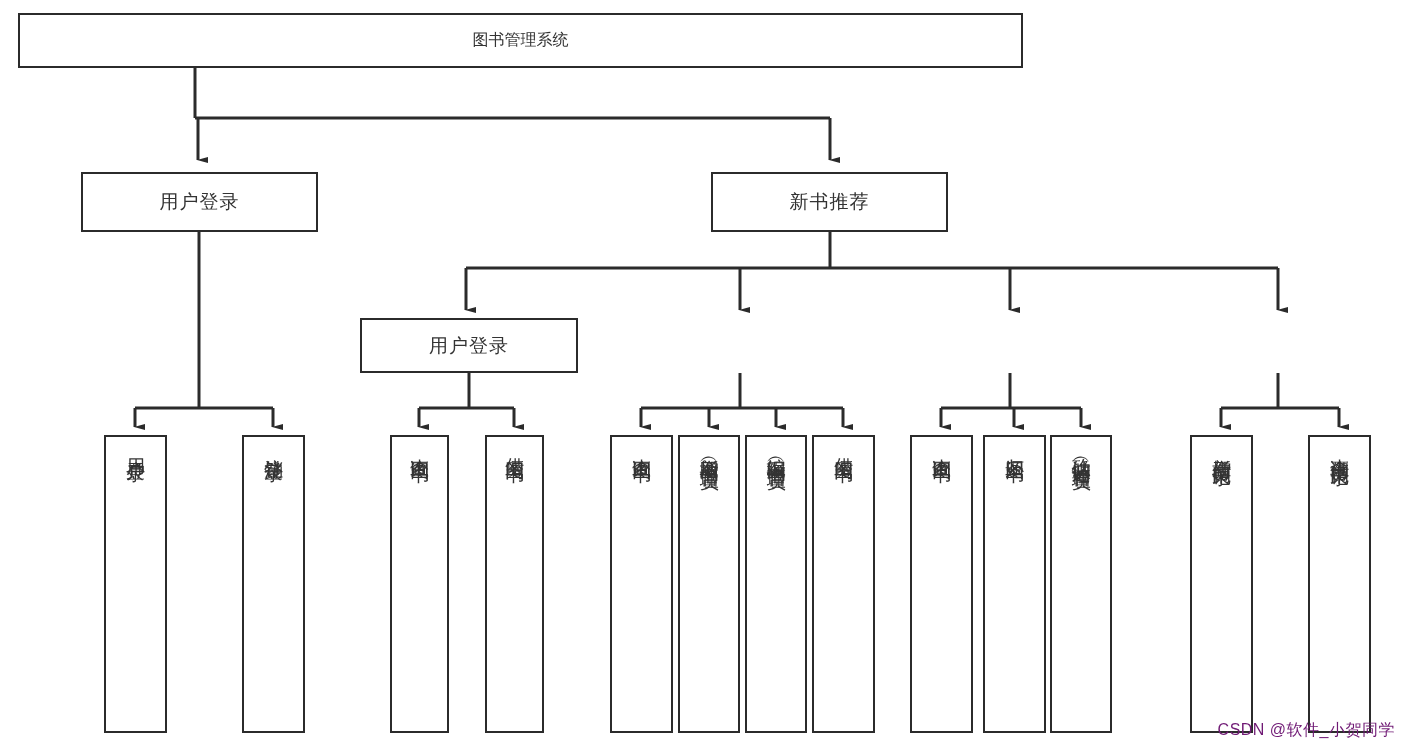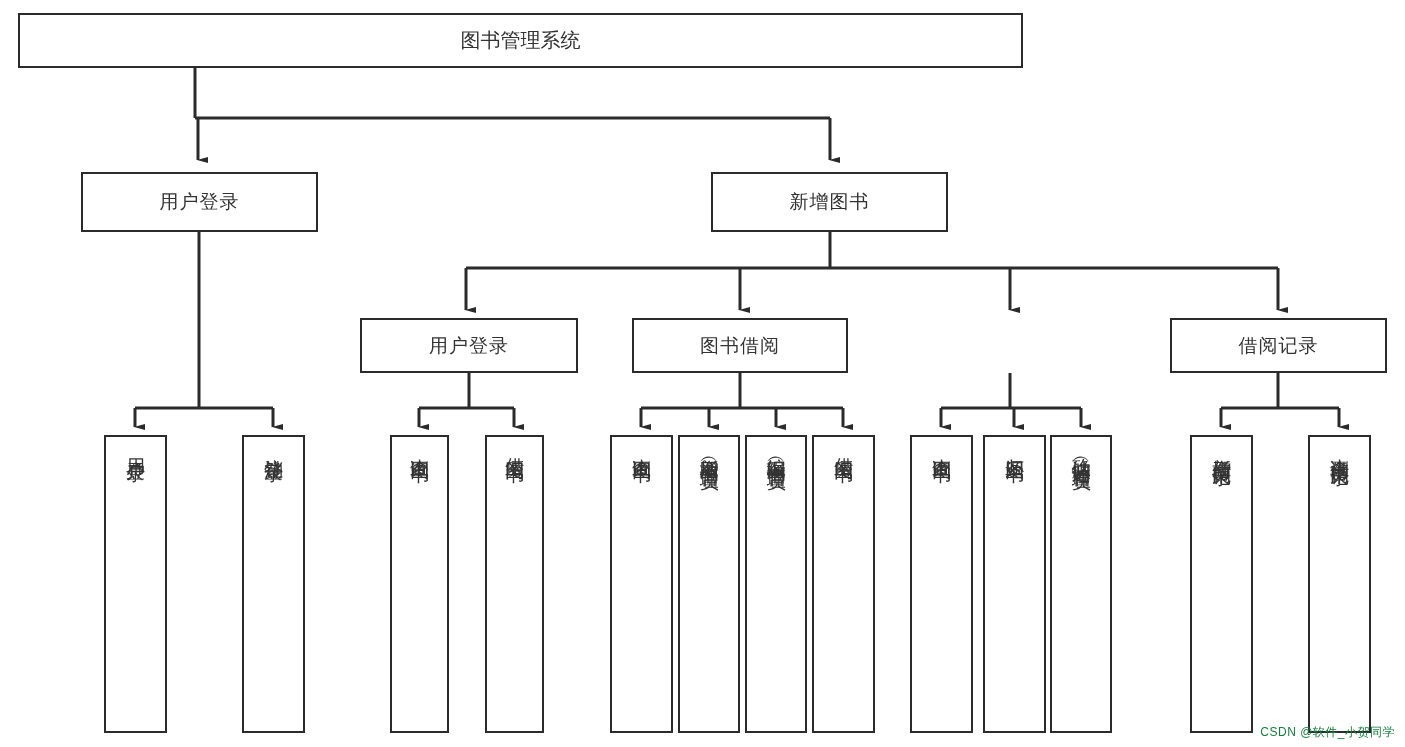--- a/index.html
+++ b/index.html
@@ -8,23 +8,23 @@
   #diagram-root{position:relative;width:1405px;height:747px;background:#fff;}
   svg.edges{position:absolute;left:0;top:0;width:1405px;height:747px;}
   .node{position:absolute;box-sizing:border-box;background:#ffffff;
         border:2px solid #2b2b2b;display:flex;align-items:center;
         justify-content:center;color:#333333;}
   .node.h{font-size:19px;letter-spacing:1px;}
   .node.leaf{font-size:19px;letter-spacing:2px;padding:6px 0;
              align-items:flex-start;justify-content:center;}
   .node.leaf .vtext{writing-mode:vertical-rl;text-orientation:upright;
              line-height:1.08;white-space:nowrap;display:block;}
-  .node.root{font-size:20px;}
-  .watermark{position:absolute;right:10px;bottom:6px;font-size:12px;
-             color:#15803d;letter-spacing:.5px;white-space:nowrap;}
+  .node.root{font-size:16px;}
+  .watermark{position:absolute;right:10px;bottom:6px;font-size:16px;
+             color:#701a75;letter-spacing:.5px;white-space:nowrap;}
 </style>
 </head>
 <body>
 
 <div id="diagram-root">
 
   <svg class="edges" viewBox="0 0 1405 747" xmlns="http://www.w3.org/2000/svg">
     <defs>
       <marker id="arrow" markerWidth="10" markerHeight="12" refX="3" refY="10" orient="auto" markerUnits="userSpaceOnUse">
         <path d="M0,0 L6,0 L3,11 Z" fill="#2b2b2b"></path>
@@ -75,31 +75,25 @@
   </svg>
 
   <div class="node root" style="left:18px;top:13px;width:1005px;height:55px;">
     <span>图书管理系统</span>
   </div>
 
   <div class="node h" style="left:81px;top:172px;width:237px;height:60px;">
     <span>用户登录</span>
   </div>
   <div class="node h" style="left:711px;top:172px;width:237px;height:60px;">
-    <span>新增图书</span>
+    <span>新书推荐</span>
   </div>
 
   <div class="node h" style="left:360px;top:318px;width:218px;height:55px;">
     <span>用户登录</span>
-  </div>
-  <div class="node h" style="left:632px;top:318px;width:216px;height:55px;">
-    <span>图书借阅</span>
-  </div>
-  <div class="node h" style="left:1170px;top:318px;width:217px;height:55px;">
-    <span>借阅记录</span>
   </div>
 
   <div class="node leaf" style="left:104px;top:435px;width:63px;height:298px;">
     <span class="vtext">用户登录</span>
   </div>
   <div class="node leaf" style="left:242px;top:435px;width:63px;height:298px;">
     <span class="vtext">注销登录</span>
   </div>
   <div class="node leaf" style="left:390px;top:435px;width:59px;height:298px;">
     <span class="vtext">查询图书</span>

